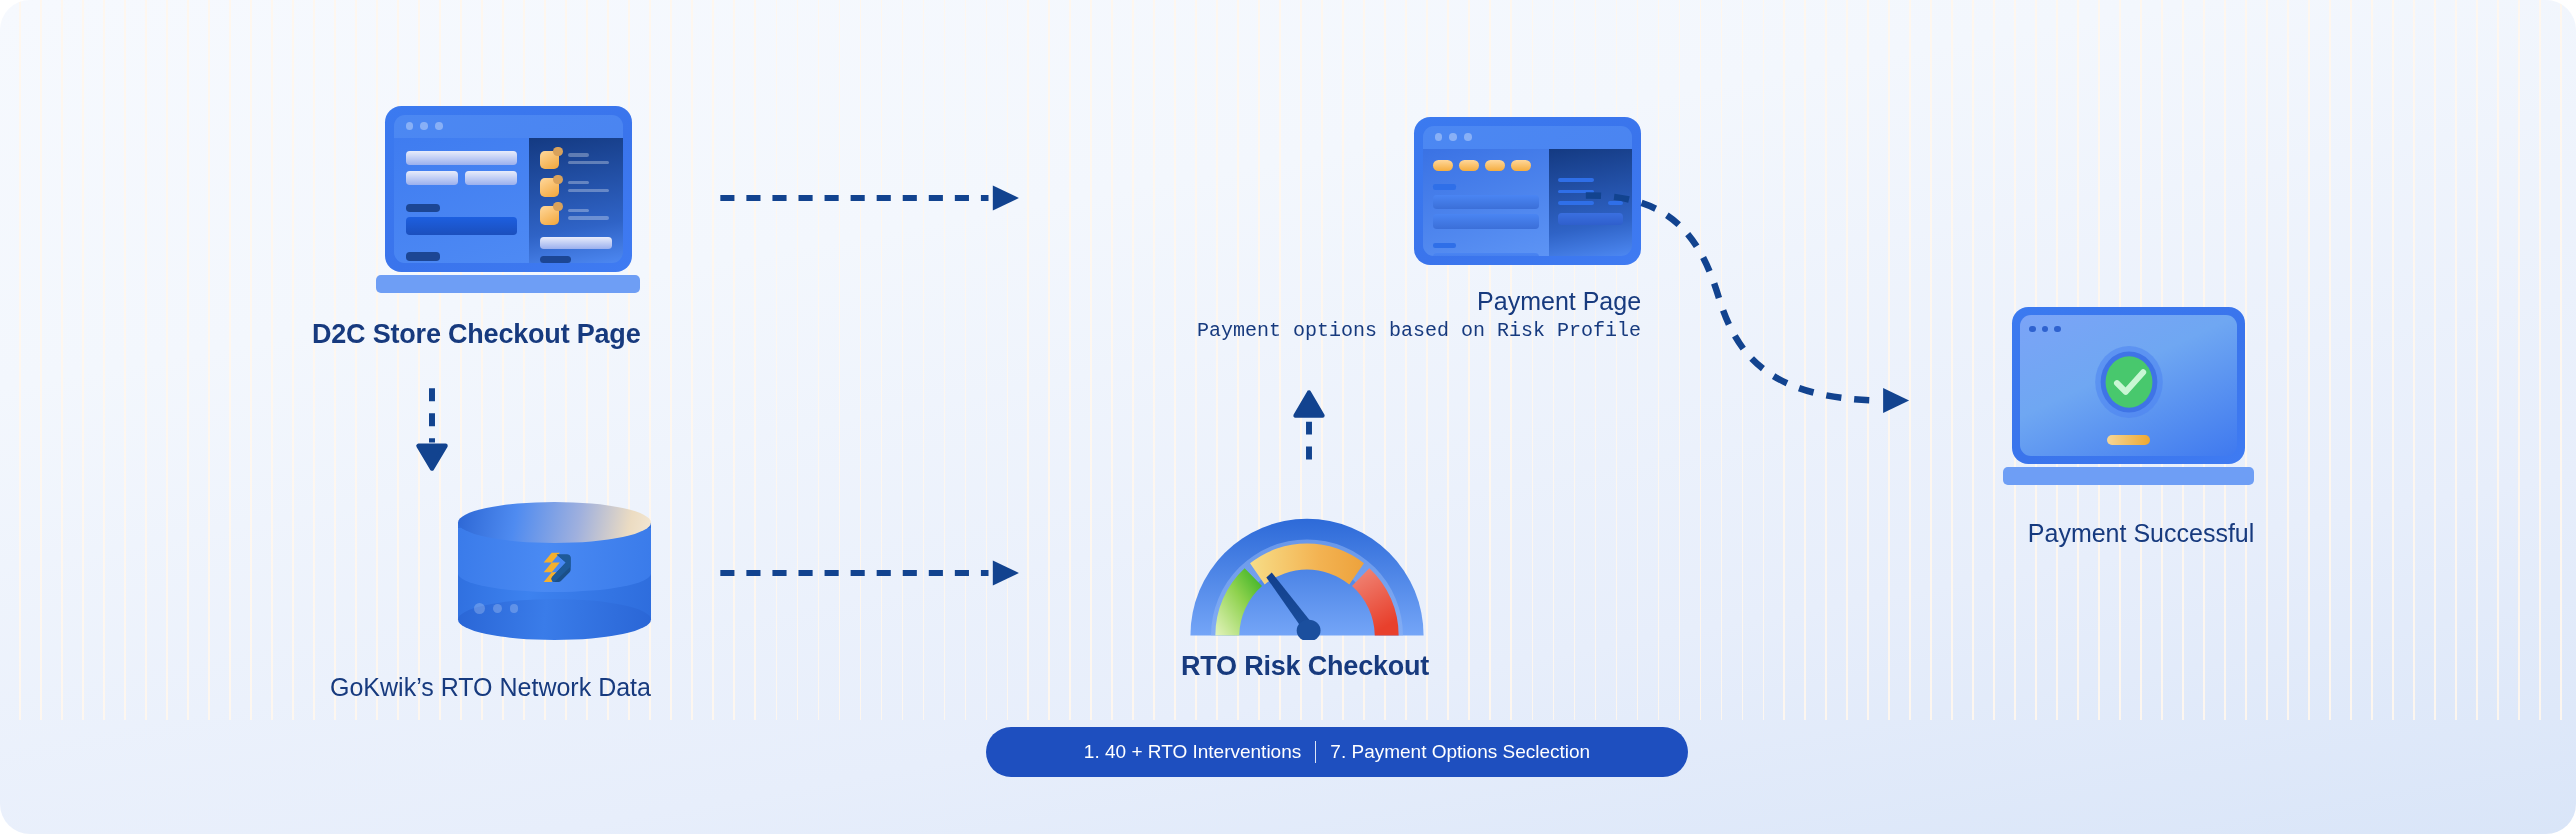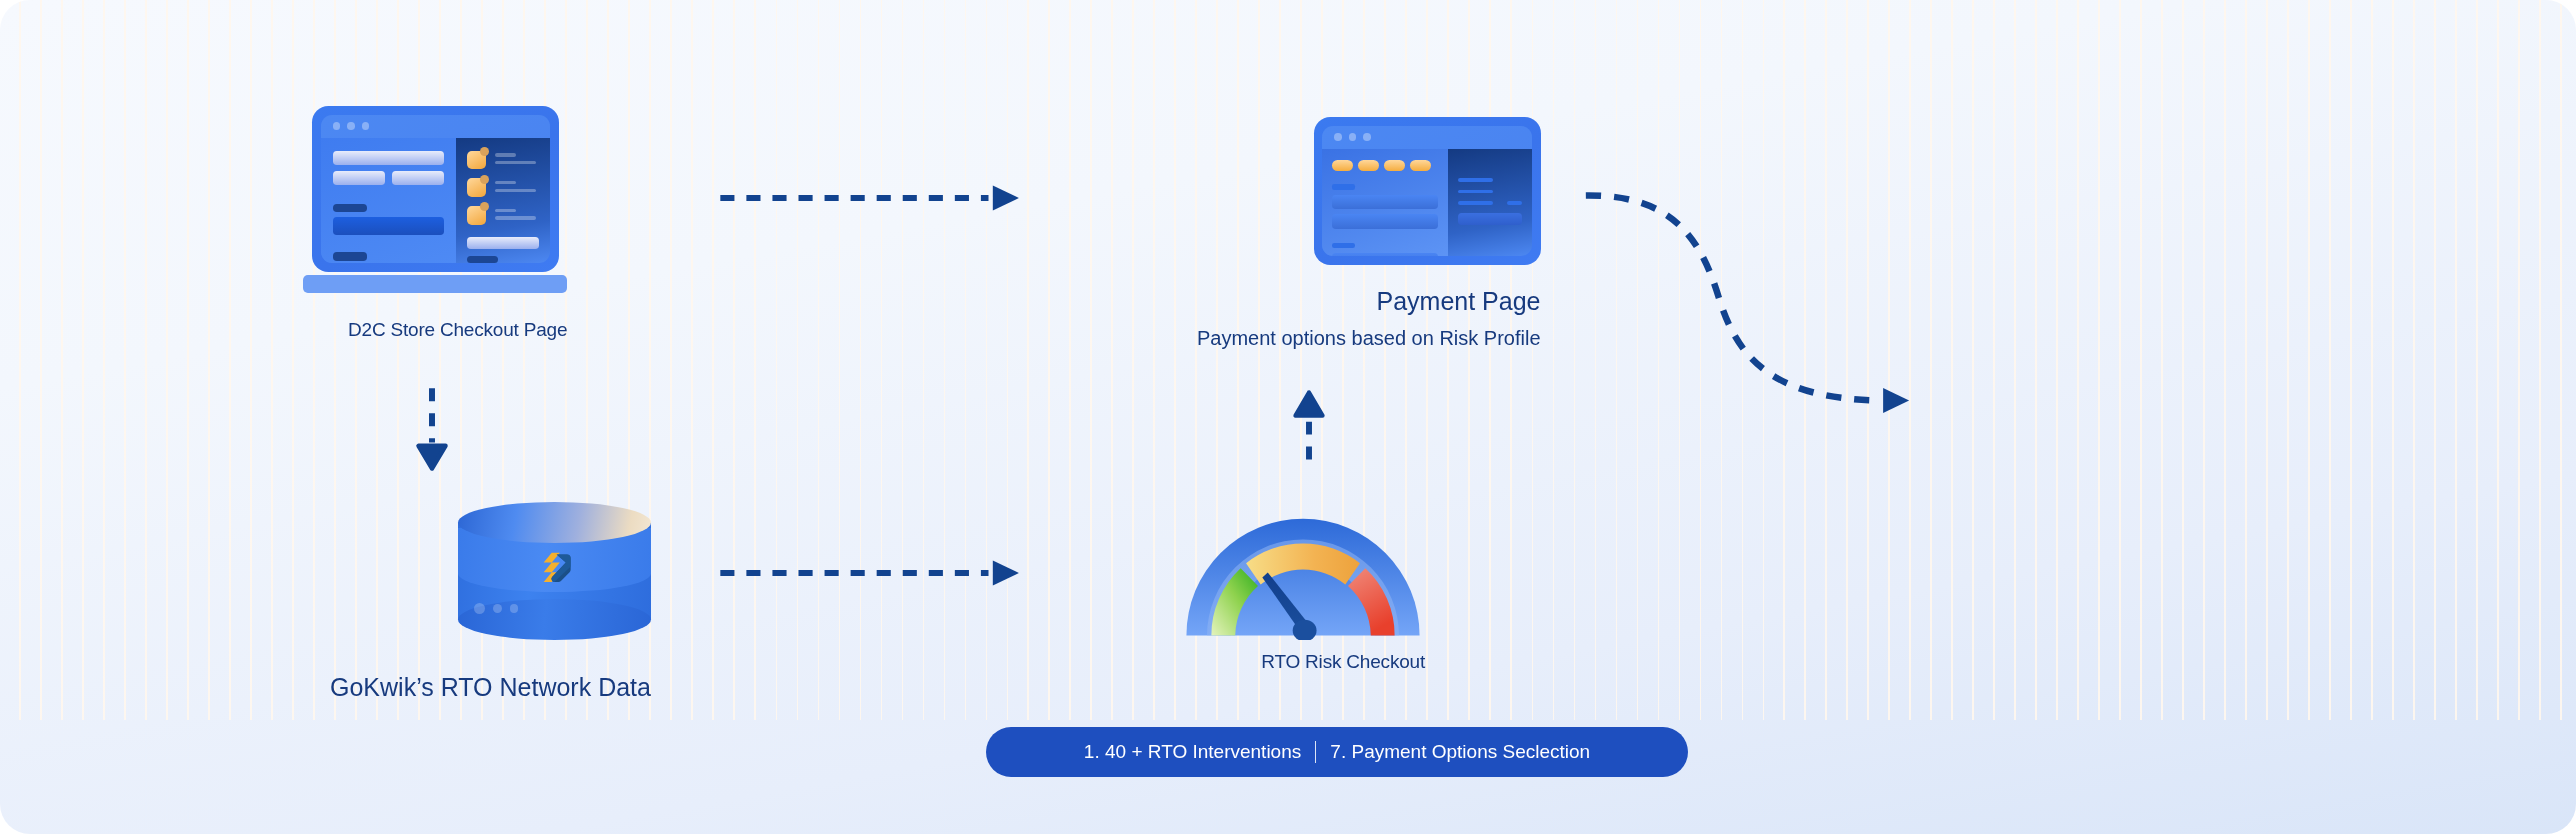--- a/index.html
+++ b/index.html
@@ -40,22 +40,22 @@
   }
 
   
   .node {
     position: absolute;
     display: flex;
     flex-direction: column;
     align-items: flex-end;
   }
   .label-strong {
-    font-size: 19px;
-    font-weight: normal;
+    font-size: 27px;
+    font-weight: bold;
     color: #173a7e;
     letter-spacing: -0.2px;
     white-space: nowrap;
   }
   .label-mid {
     font-size: 25px;
     font-weight: normal;
     color: #173a7e;
     white-space: nowrap;
   }
@@ -330,21 +330,21 @@
             <div style="display:flex; justify-content:space-between; margin-top:7.6px;">
               <div class="bar-line" style="width:55%; height:3.8px;"></div>
               <div class="bar-line" style="width:23%; height:3.8px;"></div>
             </div>
             <div class="bar bar-soft" style="width:100%; height:12px; margin-top:8.7px; background:linear-gradient(180deg,#3a6fe0 0%,#2f5fcc 100%);"></div>
           </div>
         </div>
       </div>
     </div>
     <div class="label-mid" style="margin-top:22px;">Payment Page</div>
-    <div class="label-sub" style="margin-top:11px;">Payment options based on Risk Profile</div>
+    <div class="label-sub" style="margin-top:3px;font-family:Liberation Mono, monospace;">Payment options based on Risk Profile</div>
   </div>
 
   <div class="node" style="left:1181px; top:505px;">
     <div class="gauge">
       <svg width="244" height="135" viewBox="0 0 450 248">
         <defs>
           <linearGradient id="gaugeBody" x1="0" y1="0" x2="0" y2="1">
             <stop offset="0%" stop-color="#2d6ad8"></stop>
             <stop offset="100%" stop-color="#74a5f7"></stop>
           </linearGradient>
@@ -388,20 +388,45 @@
     </div>
     <div class="label-strong" style="margin-top:8.7px;">RTO Risk Checkout</div>
   </div>
 
   <div class="badge" style="left:986px; top:727px; width:654px; height:50px;">
     <span>1. 40 + RTO Interventions</span>
     <span class="badge-sep"></span>
     <span>7. Payment Options Seclection</span>
   </div>
 
+  <div class="node" style="left:2012px; top:307px;">
+    <div class="laptop">
+      <div class="screen" style="width:233px; height:157px; padding:7.6px;">
+        <div class="screen-inner" style="background:linear-gradient(155deg,#7ba4f7 0%,#6fa7f2 42%, #3f79ef 100%);">
+          <div style="position:absolute; left:9.8px; top:11px; display:flex; gap:6px;">
+            <span class="dot" style="background:#2f62cf; width:6.5px; height:6.5px;"></span>
+            <span class="dot" style="background:#2f62cf; width:6.5px; height:6.5px;"></span>
+            <span class="dot" style="background:#2f62cf; width:6.5px; height:6.5px;"></span>
+          </div>
+          <div style="position:absolute; left:0; right:0; top:31.5px; display:flex; flex-direction:column; align-items:center;">
+            <svg width="72" height="72" viewBox="0 0 132 132">
+              <ellipse cx="66" cy="66" rx="62" ry="66" fill="#4d83f1" opacity="0.55"></ellipse>
+              <ellipse cx="66" cy="66" rx="52" ry="56" fill="#3f74e6"></ellipse>
+              <ellipse cx="66" cy="66" rx="43" ry="47" fill="#48c86d"></ellipse>
+              <path d="M44 68 L60 84 L92 48" fill="none" stroke="#c9f7d4" stroke-width="11" stroke-linecap="round" stroke-linejoin="round"></path>
+            </svg>
+            <div style="width:43px; height:10.3px; border-radius:542px; margin-top:17px;
+                        background:linear-gradient(90deg,#f5d697 0%, #eda831 100%);"></div>
+          </div>
+        </div>
+      </div>
+      <div class="base" style="width:251px; margin-left:-8.7px;"></div>
+    </div>
+    <div class="label-mid" style="margin-top:34px;">Payment Successful</div>
+  </div>
 
   <svg class="arrow-svg" style="left:717px; top:179px;" width="315" height="38" viewBox="0 0 580 70">
     <line x1="6" y1="35" x2="500" y2="35" stroke="#12438f" stroke-width="11" stroke-dasharray="26 22" stroke-linecap="butt"></line>
     <path d="M508 12 L556 35 L508 58 Z" fill="#12438f"></path>
   </svg>
 
   <svg class="arrow-svg" style="left:413px; top:386px;" width="38" height="87" viewBox="0 0 70 160">
     <line x1="35" y1="4" x2="35" y2="104" stroke="#12438f" stroke-width="11" stroke-dasharray="24 22" stroke-linecap="butt"></line>
     <path d="M10 110 L60 110 L35 152 Z" fill="#12438f" stroke="#12438f" stroke-width="8" stroke-linejoin="round"></path>
   </svg>

